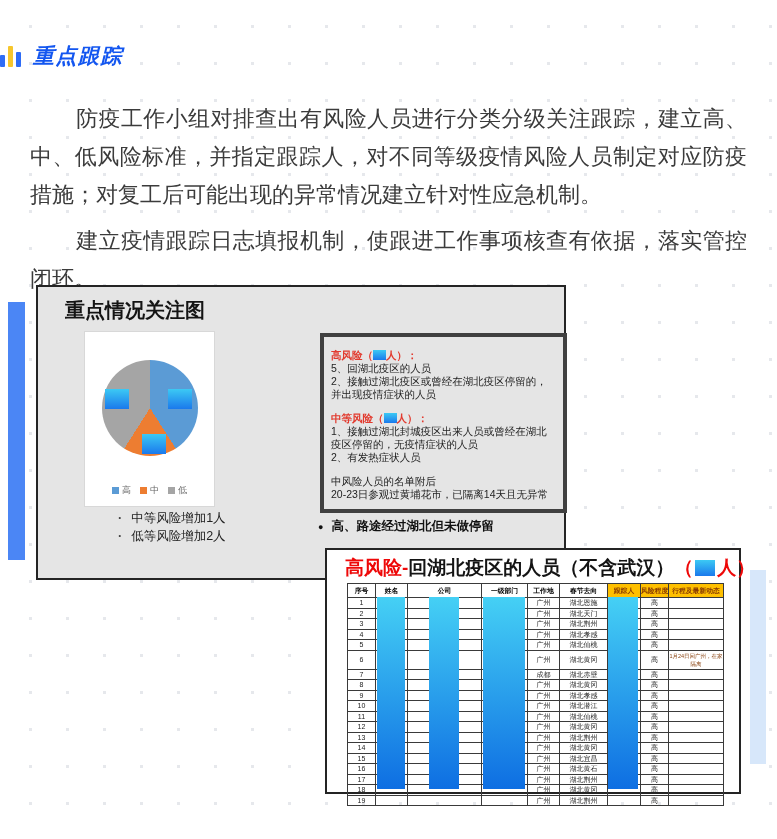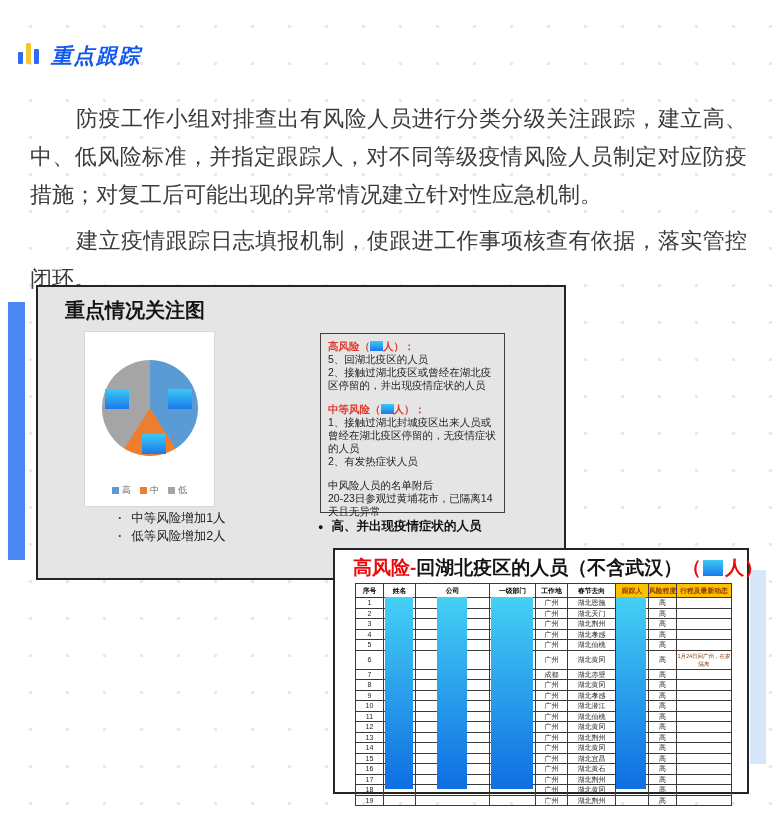--- a/index.html
+++ b/index.html
@@ -5,21 +5,21 @@
   * { box-sizing: border-box; }
   html,body { margin:0; padding:0; }
   body {
     width:777px; height:839px; position:relative; overflow:hidden;
     background:#ffffff;
     background-image:radial-gradient(circle, #e6e8ec 1.5px, transparent 1.7px);
     background-size:37px 37px; background-position:12px 8px;
     font-family:"Liberation Sans", sans-serif;
   }
   
-  .hdr { position:absolute; left:18px; top:42px; display:flex; }
+  .hdr { position:absolute; left:0; top:42px; display:flex; align-items:center; }
   .bars { display:flex; align-items:flex-end; gap:3px; height:22px; margin-right:12px; }
   .bars i { display:block; width:5px; border-radius:1px; }
   .b1 { height:12px; background:#2e6cf6; }
   .b2 { height:21px; background:#f6c62d; }
   .b3 { height:15px; background:#2e6cf6; }
   .hdr-title { font-size:21px; font-weight:bold; font-style:italic; color:#1356f0; letter-spacing:1.5px; }
   
   .para { position:absolute; left:30px; width:717px; margin:0; font-size:22px; line-height:38px;
           color:#3b3b3b; text-indent:2.1em; text-align:justify; }
   .p1 { top:100px; }
@@ -37,32 +37,32 @@
   .psq1 { left:3px;  top:29px; }
   .psq2 { left:66px; top:29px; }
   .psq3 { left:40px; top:74px; }
   .legend { position:absolute; left:0; right:0; bottom:9px; display:flex; justify-content:center;
             gap:9px; font-size:9px; color:#666; align-items:center; }
   .litem { display:flex; align-items:center; }
   .lsq { display:inline-block; width:7px; height:7px; margin-right:3px; }
   .f1bullets { position:absolute; left:80px; top:222px; font-size:12.5px; color:#222; }
   .brow { display:flex; align-items:center; height:18px; }
   .bdot { font-weight:bold; margin-right:9px; color:#444; }
-  .riskbox { position:absolute; left:282px; top:46px; width:185px; height:180px; border:1px solid #404040;
-             padding:6px 7px; font-size:10.5px; line-height:13px; color:#232323; }
+  .riskbox { position:absolute; left:282px; top:46px; width:247px; height:180px; border:4px solid #404040;
+             padding:12px 7px; font-size:10.5px; line-height:13px; color:#232323; }
   .rtitle { color:#e23a2e; font-weight:bold; }
   .rgap { height:11px; }
   .bsq-s { display:inline-block; width:13px; height:10px; vertical-align:-1px;
            background:linear-gradient(180deg,#3cc9f4,#1a79ec); }
   .f1note { position:absolute; left:280px; top:231px; font-size:12.5px; font-weight:bold; color:#111;
             display:flex; align-items:center; }
   .ndot { font-size:9px; margin-right:8px; }
   
   .fig2 { position:absolute; left:325px; top:548px; width:416px; height:246px; background:#fff;
-          border:2px solid #242424; z-index:2;margin-left:8px; }
+          border:2px solid #242424; z-index:2; }
   .fig2-title { position:absolute; left:18px; top:5px; font-size:19px; font-weight:bold; white-space:nowrap; }
   .red { color:#ee0808; }
   .blk { color:#141414; }
   .bsq-l { display:inline-block; width:20px; height:16px; vertical-align:-2px; margin:0 2px;
            background:linear-gradient(180deg,#3cc9f4,#1a79ec); }
   .tblwrap { position:absolute; left:20px; top:33px; width:378px; }
   table { border-collapse:collapse; table-layout:fixed; width:376px; border:1.5px solid #000; }
   th, td { border:1px solid #3a3a3a; padding:0; text-align:center; overflow:hidden;
            white-space:nowrap; height:9.5px; line-height:9.5px; font-size:7px; color:#222; }
   thead th { height:13px; line-height:13px; font-size:6.8px; font-weight:bold; background:#fff; color:#000; }
@@ -133,21 +133,21 @@
       <div class="rgap"></div>
       <div class="rtitle"><span>中等风险（</span><span class="bsq-s"></span><span>人）：</span></div>
       <div>1、接触过湖北封城疫区出来人员或曾经在湖北疫区停留的，无疫情症状的人员</div>
       <div>2、有发热症状人员</div>
       <div class="rgap"></div>
       <div>中风险人员的名单附后</div>
       <div>20-23日参观过黄埔花市，已隔离14天且无异常</div>
     </div>
   <div class="f1note">
     <span class="ndot">●</span>
-    <span>高、并出现疫情症状的人员</span>
+    <span>高、路途经过湖北但未做停留</span>
   </div>
 </div>
 
 <div class="fig2">
   <div class="fig2-title">
     <span class="red">高风险-</span><span class="blk">回湖北疫区的人员（不含武汉）</span><span class="red">（</span><span class="bsq-l"></span><span class="red">人）</span>
   </div>
   <div class="tblwrap">
     <table id="rtable">
       <colgroup>

